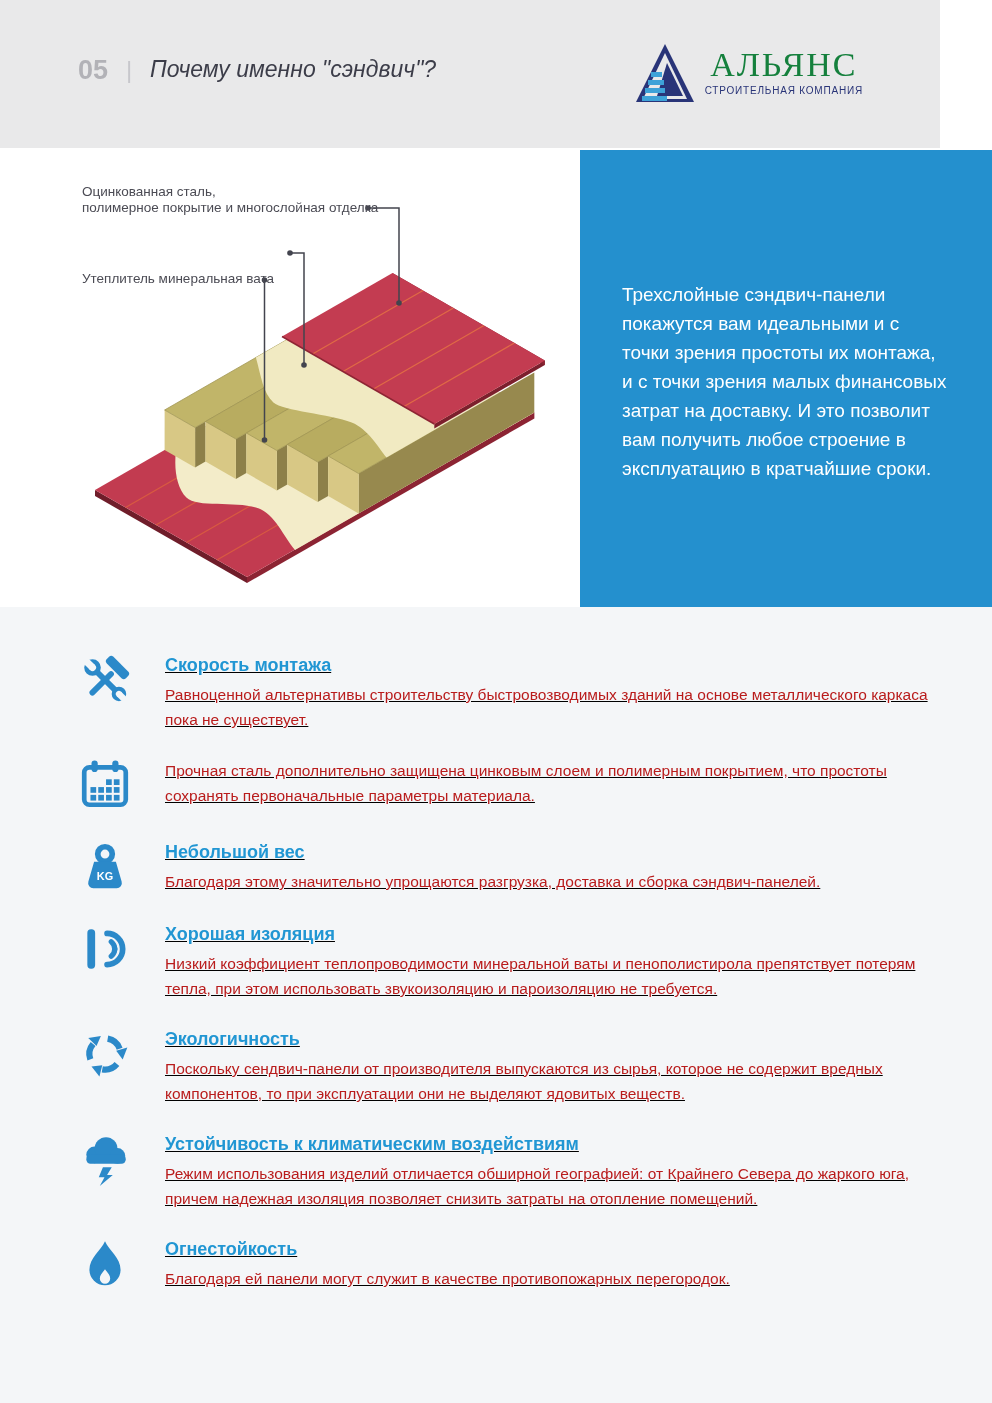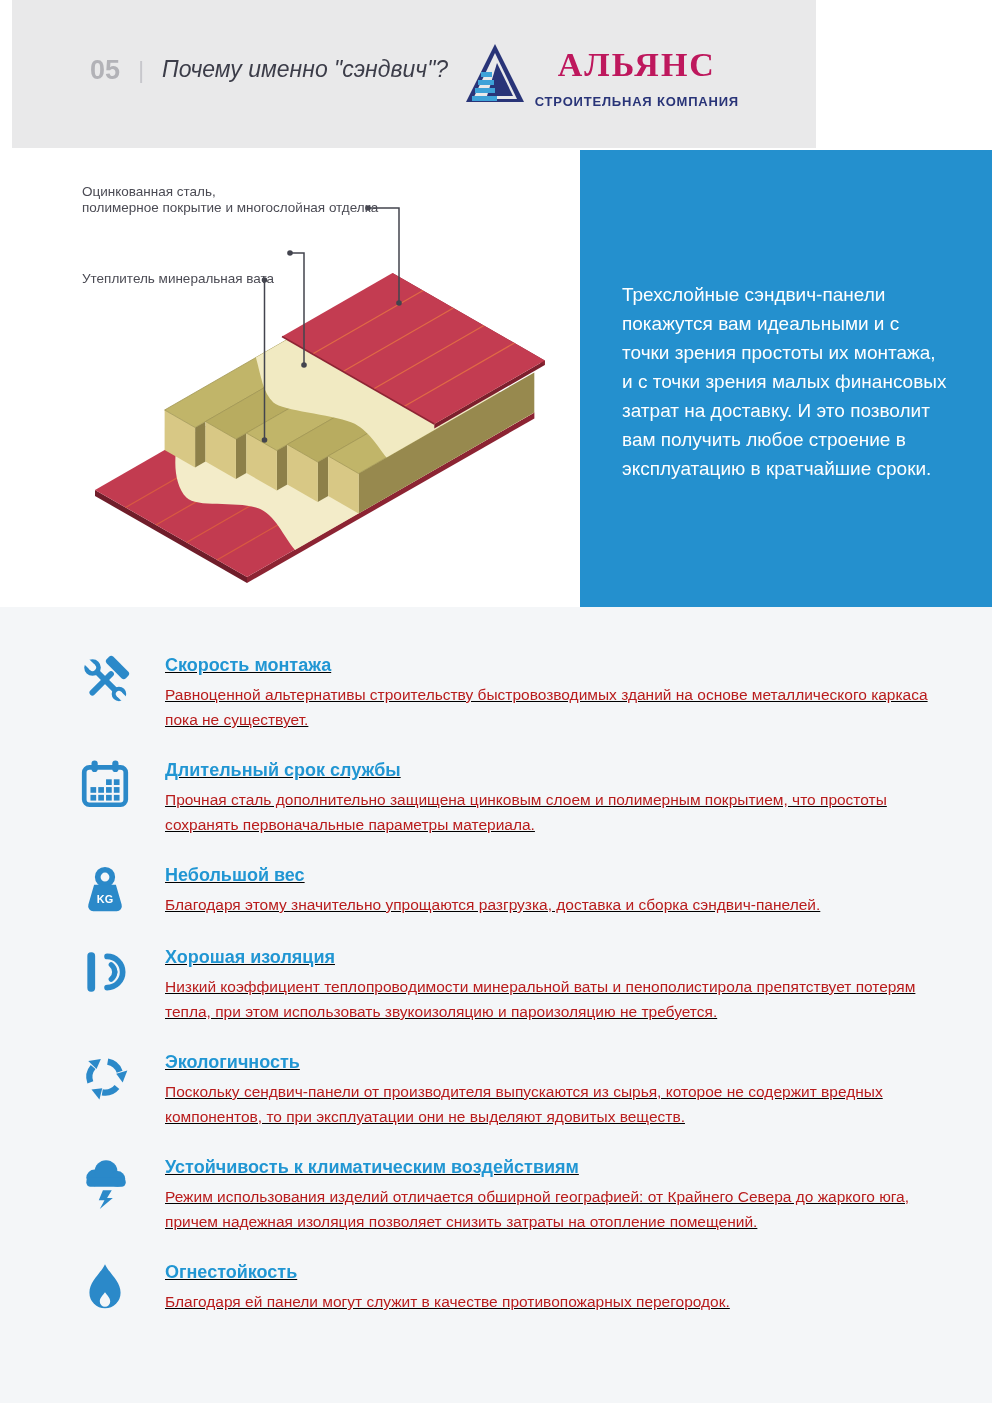--- a/index.html
+++ b/index.html
@@ -1,29 +1,29 @@
 <!DOCTYPE html>
 <html><head>
 <meta charset="utf-8">
 <style>
   html,body{margin:0;padding:0;background:#cfcfcf;}
   .page{position:relative;width:992px;height:1403px;margin:0 auto;background:#ffffff;
         font-family:"Liberation Sans",sans-serif;overflow:hidden;}
 
   
-  .header{position:absolute;left:12px;top:0;width:804px;height:148px;background:#e9e9ea;}
+  .header{position:absolute;left:0;top:0;width:940px;height:148px;background:#e9e9ea;}
   .page-num{position:absolute;left:78px;top:55px;font-size:27px;font-weight:bold;color:#b2b2b7;}
   .head-sep{position:absolute;left:126px;top:56px;font-size:24px;color:#c7c7cc;font-weight:300;}
   .head-title{position:absolute;left:150px;top:56px;font-size:23px;font-style:italic;color:#3c3d49;}
   .logo{position:absolute;right:77px;top:42px;display:flex;align-items:flex-start;}
   .logo-mark{width:60px;height:62px;margin-right:10px;}
   .logo-texts{display:flex;flex-direction:column;align-items:center;padding-top:6px;}
-  .logo-name{font-family:"Liberation Serif",serif;font-weight:bold;font-size:34px;line-height:34px;
-             color:#be185d;letter-spacing:2px;}
-  .logo-tag{font-size:13px;font-weight:bold;color:#293478;letter-spacing:0.8px;margin-top:12px;}
+  .logo-name{font-family:"Liberation Serif",serif;font-weight:normal;font-size:34px;line-height:34px;
+             color:#15803d;letter-spacing:2px;}
+  .logo-tag{font-size:10px;font-weight:normal;color:#293478;letter-spacing:0.8px;margin-top:3px;}
 
   
   .intro-box{position:absolute;left:580px;top:150px;width:412px;height:457px;background:#2490ce;box-sizing:border-box;
              padding:130px 44px 0 42px;}
   .intro-text{color:#ffffff;font-size:19px;line-height:29px;font-weight:400;}
 
   
   .illus-svg{position:absolute;left:85px;top:160px;width:480px;height:430px;z-index:1;}
   .diag-label{position:absolute;z-index:2;font-size:13.5px;line-height:16px;color:#4b4b54;}
   .dl1{left:82px;top:184px;}
@@ -188,21 +188,20 @@
             <rect x="27" y="28" width="5.5" height="5.5"></rect>
               <rect x="34.5" y="28" width="5.5" height="5.5"></rect>
             <rect x="12" y="35.5" width="5.5" height="5.5"></rect>
               <rect x="19.5" y="35.5" width="5.5" height="5.5"></rect>
             <rect x="27" y="35.5" width="5.5" height="5.5"></rect>
               <rect x="34.5" y="35.5" width="5.5" height="5.5"></rect>
           </g>
         </svg>
       </div>
       <div class="f-body">
-        <div class="f-title">Длительный срок службы</div>
         <div class="f-text">Прочная сталь дополнительно защищена цинковым слоем и полимерным покрытием, что простоты сохранять первоначальные параметры материала.</div>
       </div>
     </div>
 
     <div class="feature">
       <div class="f-icon">
         <svg viewBox="0 0 52 52">
           <circle cx="26" cy="13.5" r="7" fill="none" stroke="#2b89c9" stroke-width="5.5"></circle>
           <path d="M15.5,21 h21 l5.5,19 a5,5 0 0 1 -5,6.5 h-22 a5,5 0 0 1 -5,-6.5 Z" fill="#2b89c9"></path>
           <text x="26" y="38.5" text-anchor="middle" font-family="Liberation Sans, sans-serif" font-size="10.5" font-weight="bold" fill="#ffffff">KG</text>

